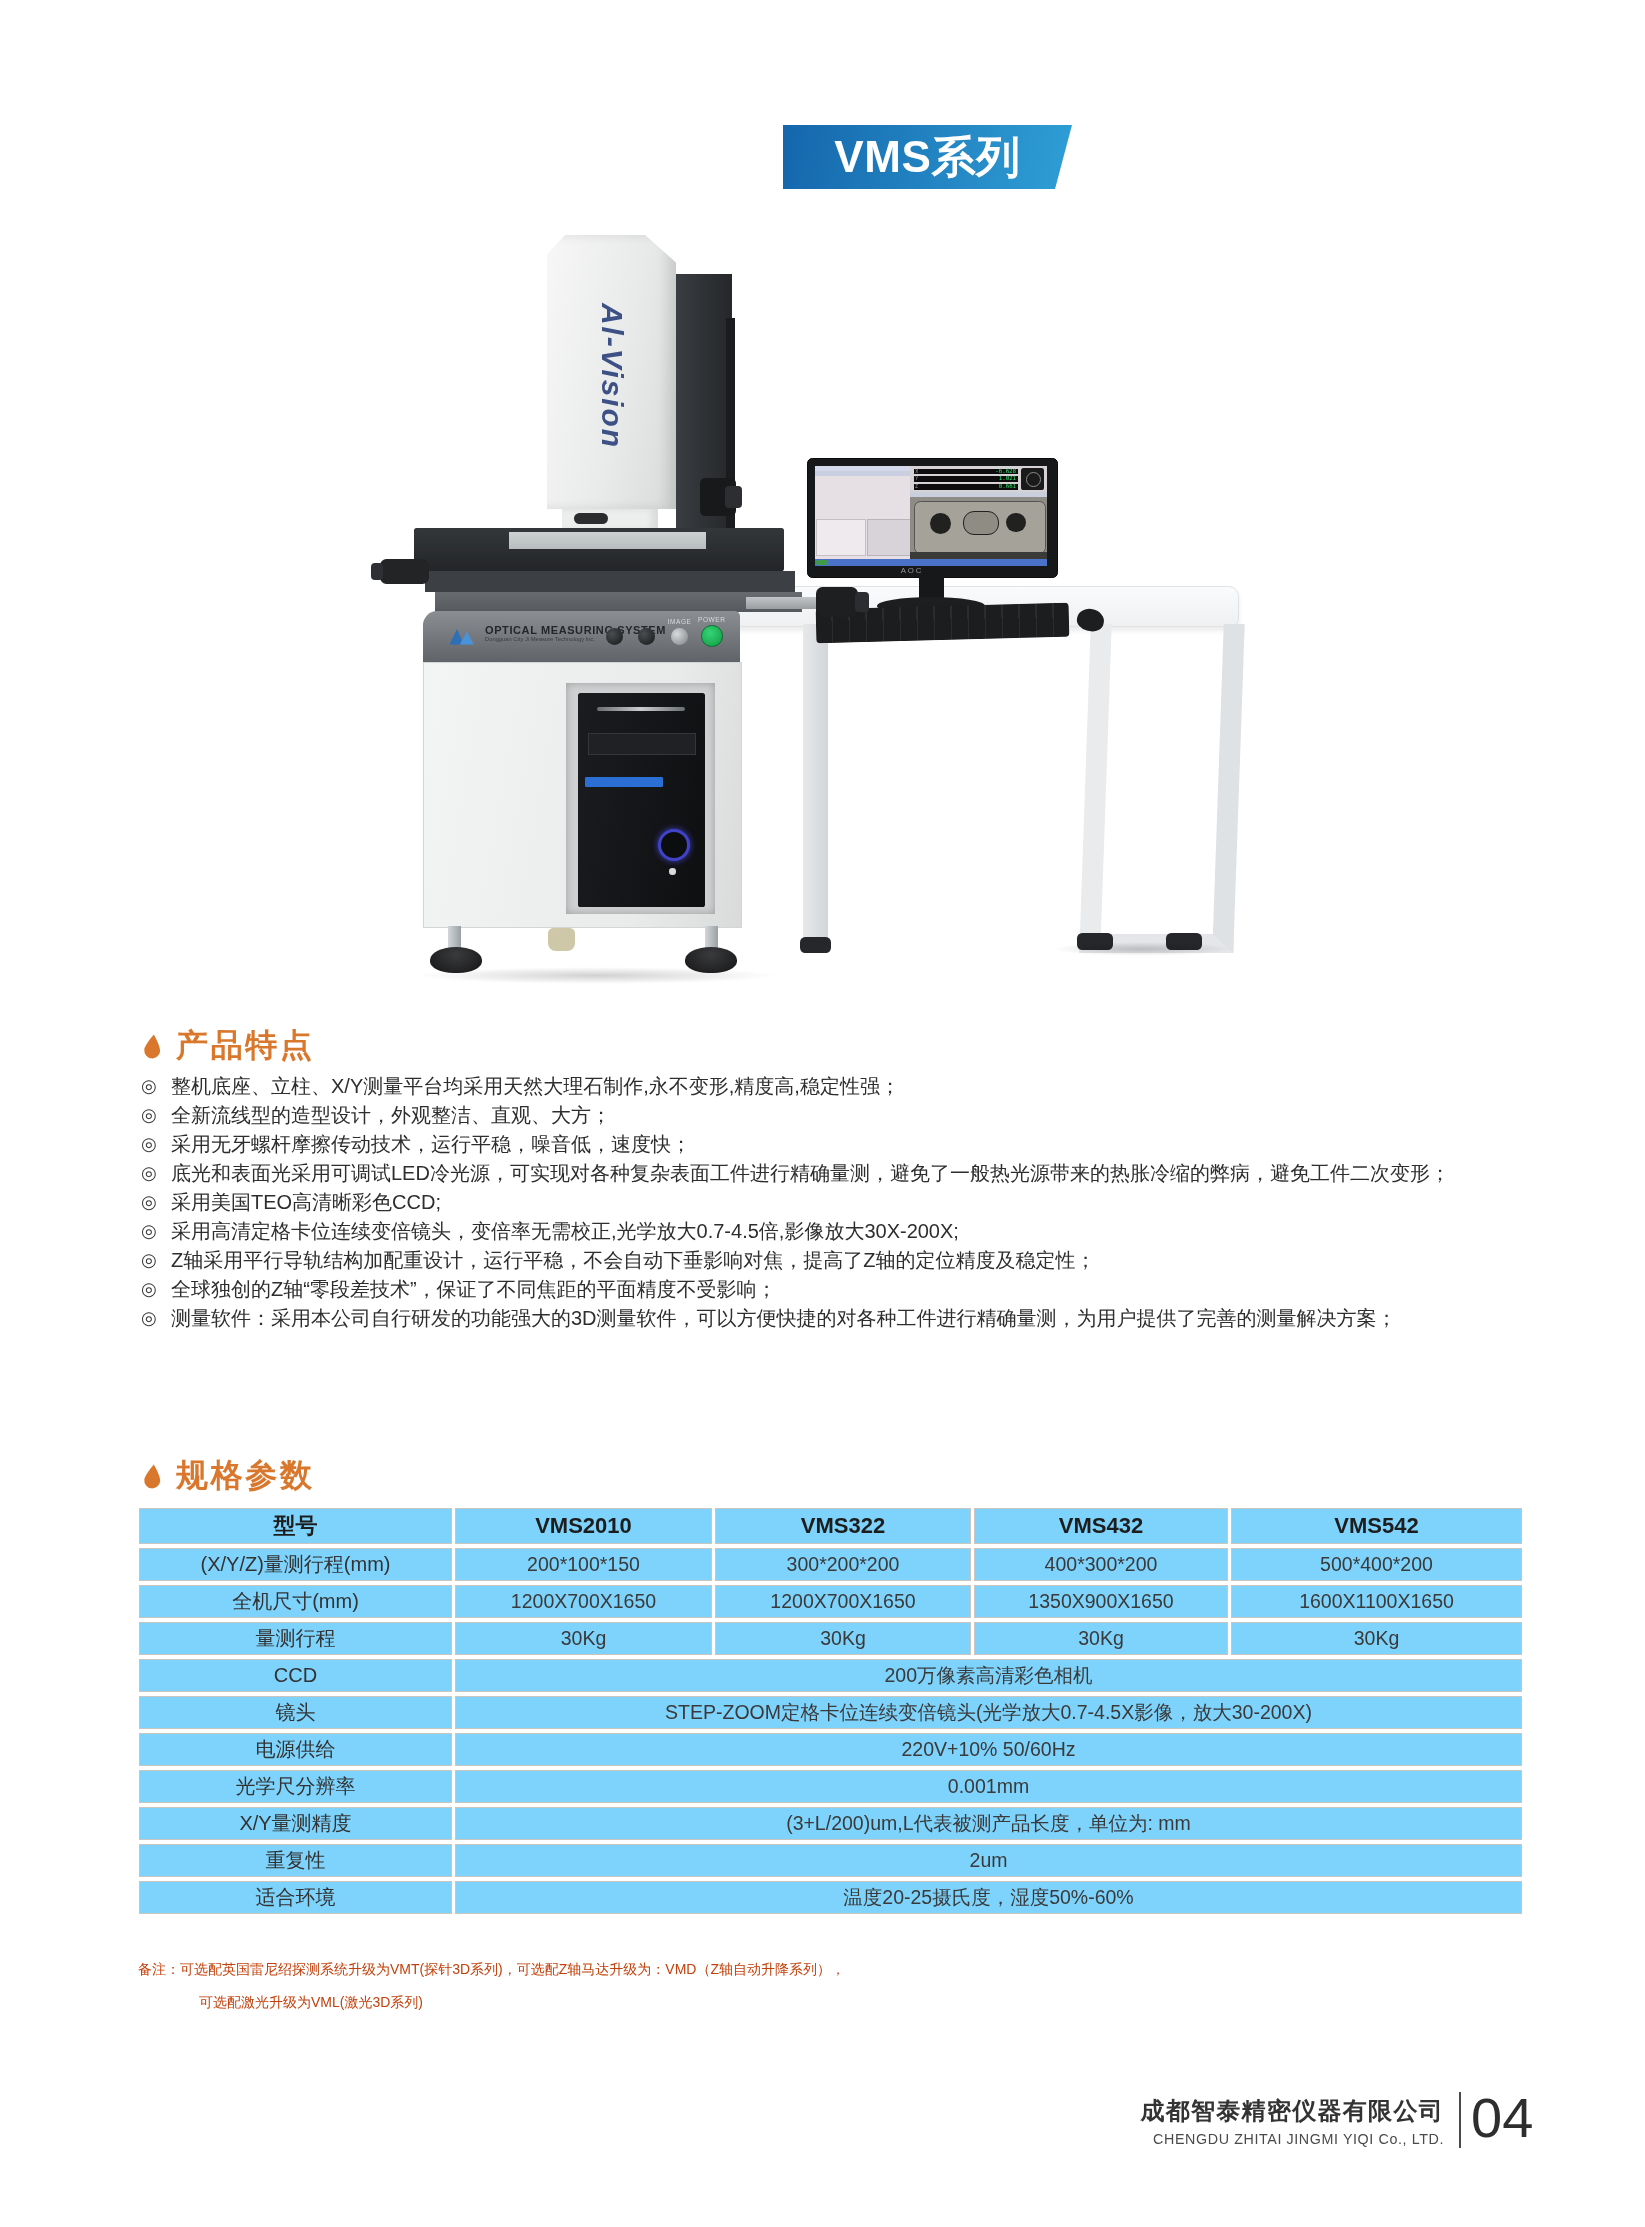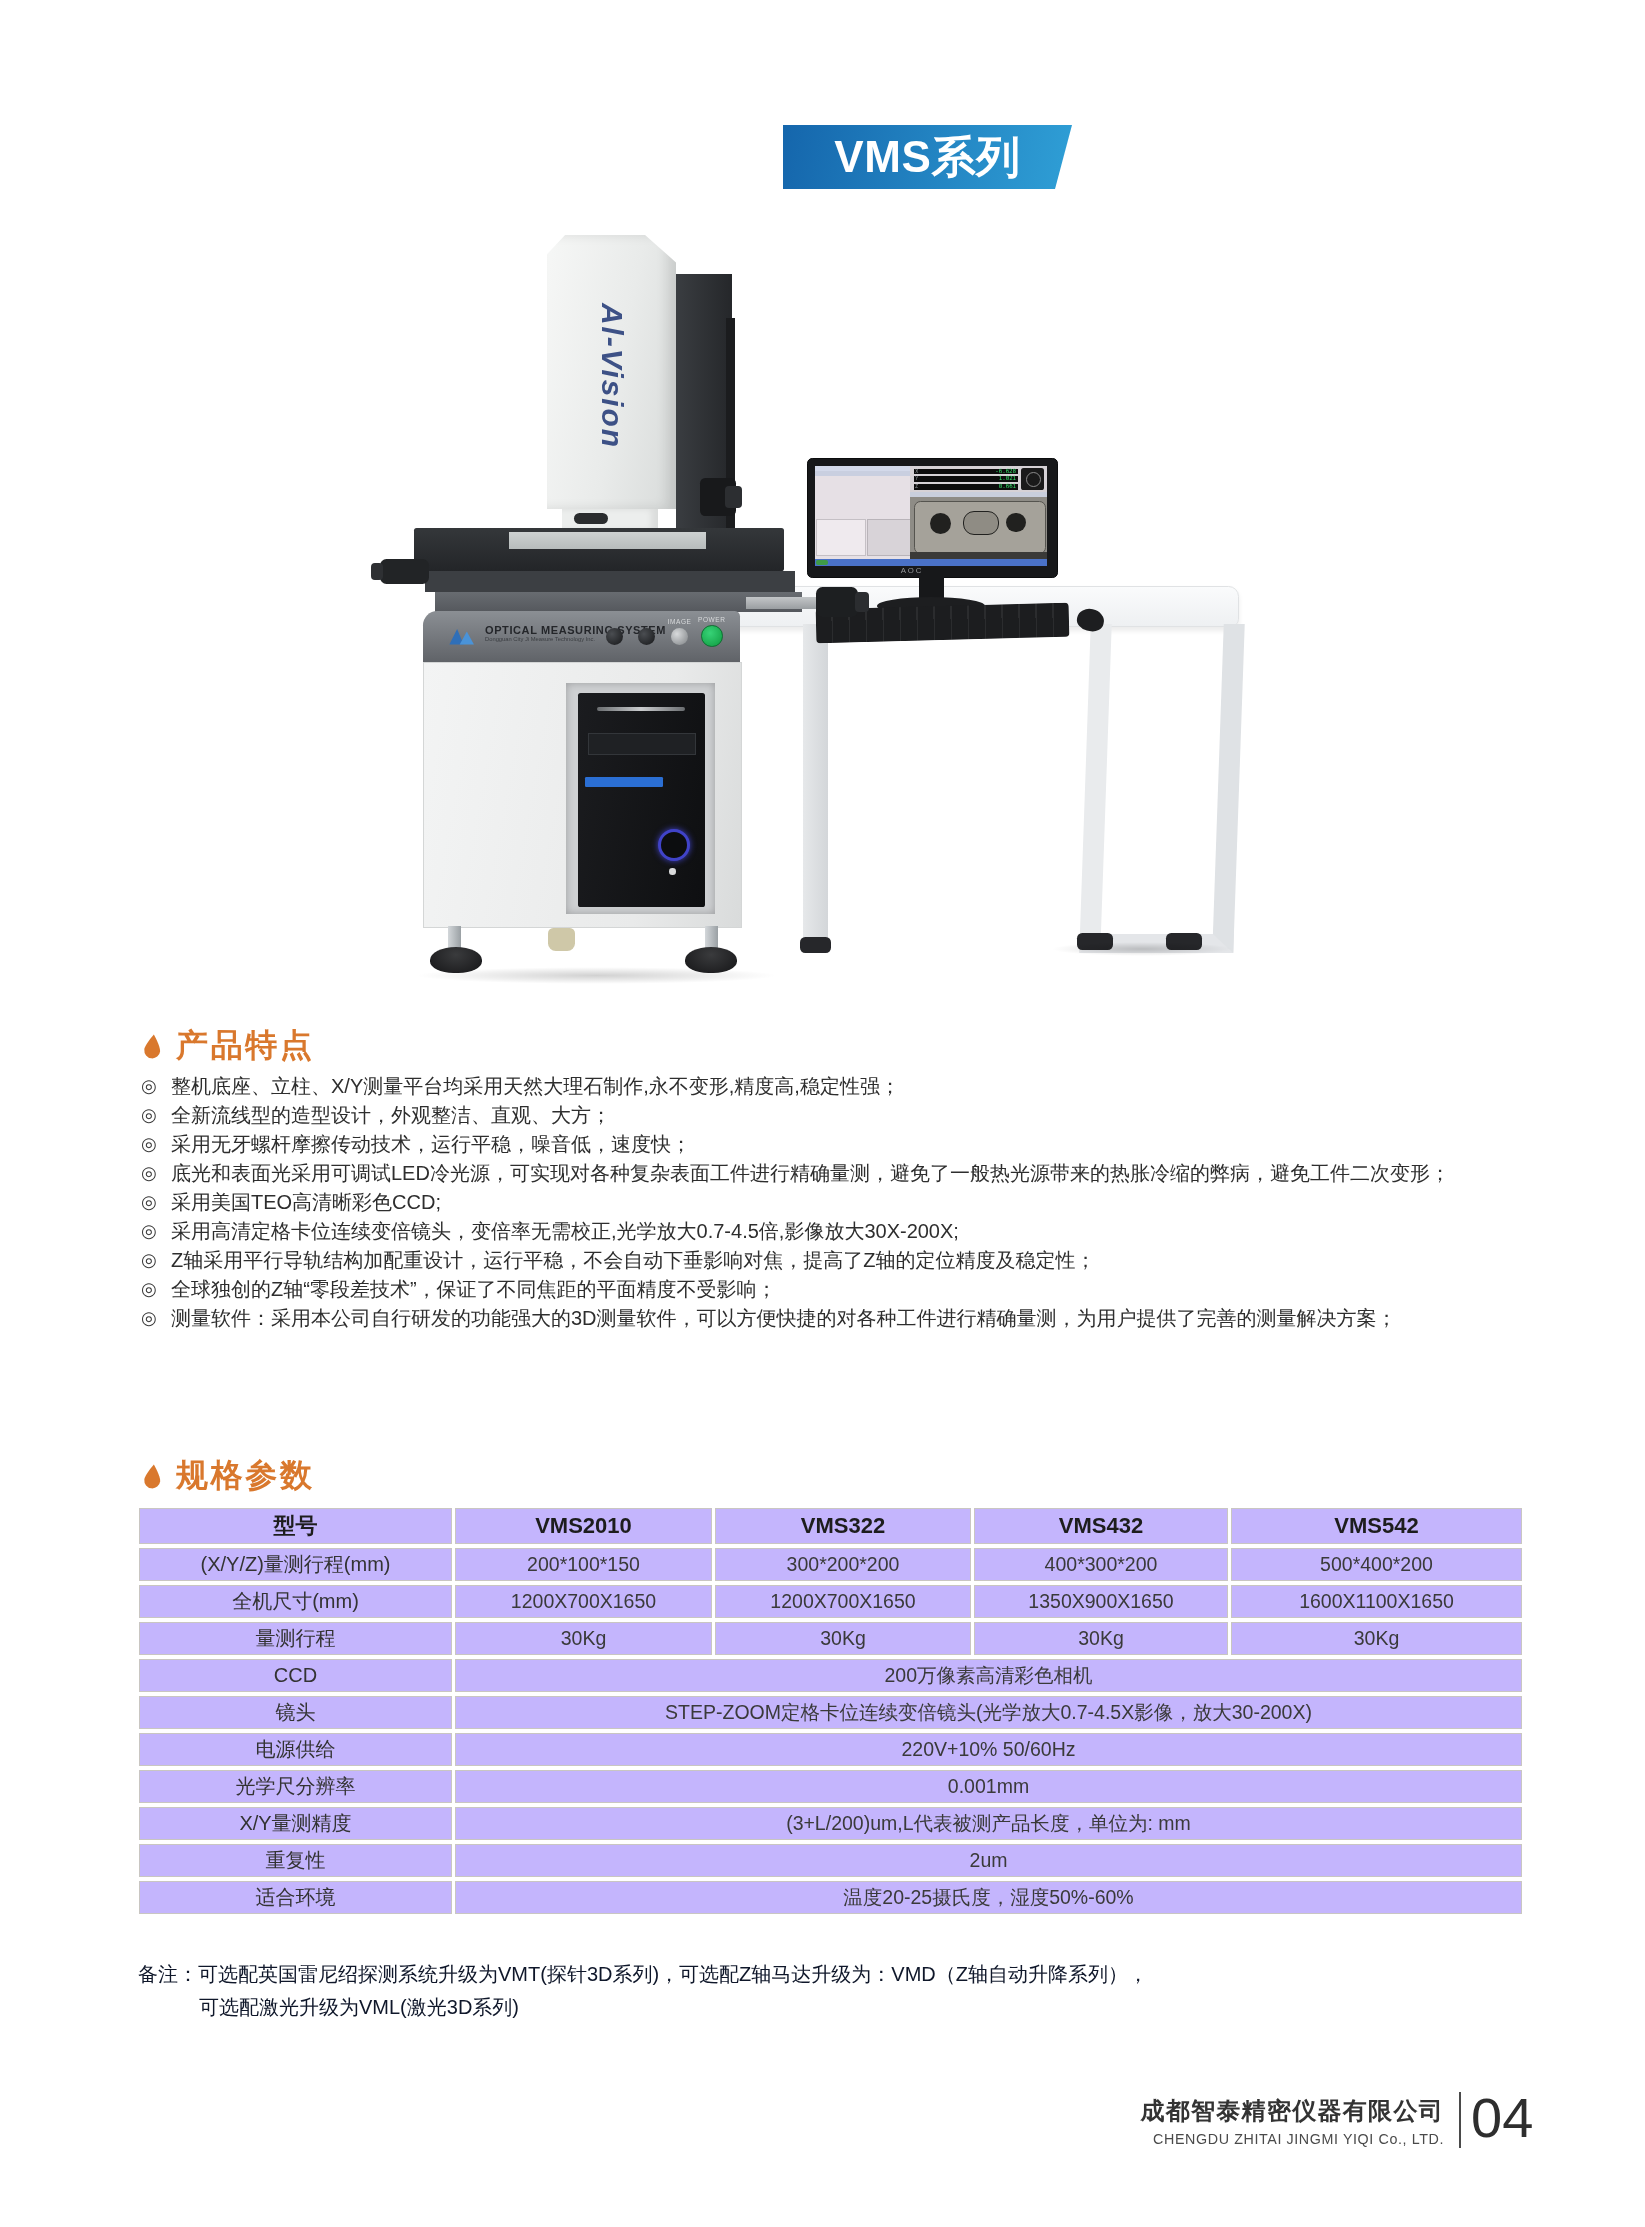--- a/index.html
+++ b/index.html
@@ -23,27 +23,27 @@
   .drop{width:23.4px;height:36px;}
 
   
   #features-list{left:141px;top:1072px;width:1467px;}
   .feat{display:flex;align-items:flex-start;height:29px;white-space:nowrap;}
   .feat .mk{font-size:18px;color:#3a3a3a;width:30px;flex:0 0 30px;line-height:29px;}
   .feat .tx{font-size:20px;color:#2e2e2e;line-height:29px;}
 
   
   #spec-table{left:136px;top:1504px;width:1377px;border-collapse:separate;border-spacing:3.2px 4.5px;table-layout:fixed;}
-  #spec-table th,#spec-table td{background:#c4b5fd;border:0.6px solid #c9c6c2;text-align:center;
+  #spec-table th,#spec-table td{background:#7dd3fc;border:0.6px solid #c9c6c2;text-align:center;
         vertical-align:middle;height:31px;padding:0 19px;overflow:hidden;}
   #spec-table th{font-size:22px;font-weight:bold;color:#1d1d1d;height:34px;}
   #spec-table td.lbl{font-size:20px;color:#333333;}
   #spec-table td.val{font-size:19.5px;color:#3a3a3a;}
 
-  .note-line{font-size:20px;color:#0f172a;white-space:nowrap;}
+  .note-line{font-size:14px;color:#c2410c;white-space:nowrap;}
 
   
   #footer-co{right:202px;top:2095px;text-align:right;}
   #footer-co .cn{font-size:24px;font-weight:bold;color:#333333;letter-spacing:1.3px;}
   #footer-co .en{font-size:14.3px;color:#4a4a4a;letter-spacing:0.6px;margin-top:3.9px;}
   #footer-rule{left:1459px;top:2092px;width:1.9px;height:56px;background:#4a4a4a;}
   #footer-page{left:1471px;top:2085px;font-size:56px;color:#2e2e2e;}
 
   
   #photo{left:0;top:214px;width:1646px;height:1012px;}

